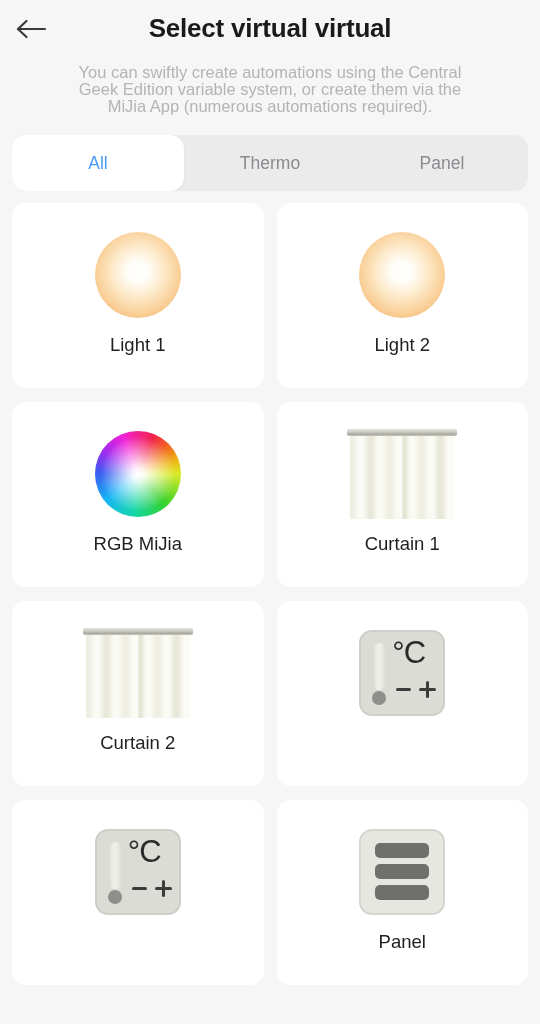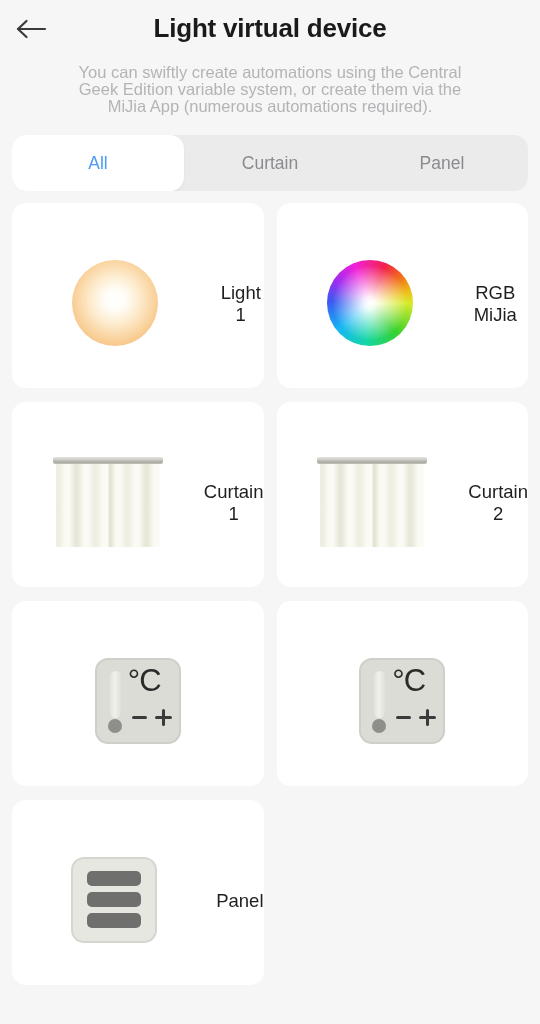--- a/index.html
+++ b/index.html
@@ -95,21 +95,21 @@
     padding: 12px 12px 0;
     display: grid;
     grid-template-columns: 1fr 1fr;
     gap: 14px 13px;
   }
   .card {
     background: #ffffff;
     border-radius: 14px;
     height: 185px;
     display: flex;
-    flex-direction: row;
+    flex-direction: column;
     align-items: center;
     justify-content: flex-start;
     cursor: pointer;
     box-sizing: border-box;
     padding-top: 14px;
   }
   .icon-box {
     height: 115px;
     width: 100%;
     display: flex;
@@ -284,42 +284,48 @@
 <div class="header">
   <div class="topbar">
     <button class="back-btn">
       <span>
         <svg width="34" height="24" viewBox="0 0 34 24" fill="none">
           <path d="M31 12 H4" stroke="#3a3a3a" stroke-width="2.2" stroke-linecap="round"></path>
           <path d="M12.5 4 L4 12 L12.5 20" stroke="#3a3a3a" stroke-width="2.2" stroke-linecap="round" stroke-linejoin="round" fill="none"></path>
         </svg>
       </span>
     </button>
-    <div class="page-title">Light virtual device</div>
+    <div class="page-title">Select virtual virtual</div>
   </div>
   <div class="subtitle">You can swiftly create automations using the Central Geek Edition variable system, or create them via the MiJia App (numerous automations required).</div>
 </div>
 
 <div class="tabs-wrap">
   <div class="tabs">
     <div class="tab active">All</div>
-    <div class="tab">Curtain</div>
+    <div class="tab">Thermo</div>
     <div class="tab">Panel</div>
   </div>
 </div>
 
 <div class="grid">
 
   <div class="card">
     <div class="icon-box">
       <div class="bulb"></div>
     </div>
     <div class="card-label">Light 1</div>
   </div>
 
+  <div class="card">
+    <div class="icon-box">
+      <div class="bulb"></div>
+    </div>
+    <div class="card-label">Light 2</div>
+  </div>
 
   <div class="card">
     <div class="icon-box">
       <div class="rgb-wheel"></div>
     </div>
     <div class="card-label">RGB MiJia</div>
   </div>
 
   <div class="card">
     <div class="icon-box">

